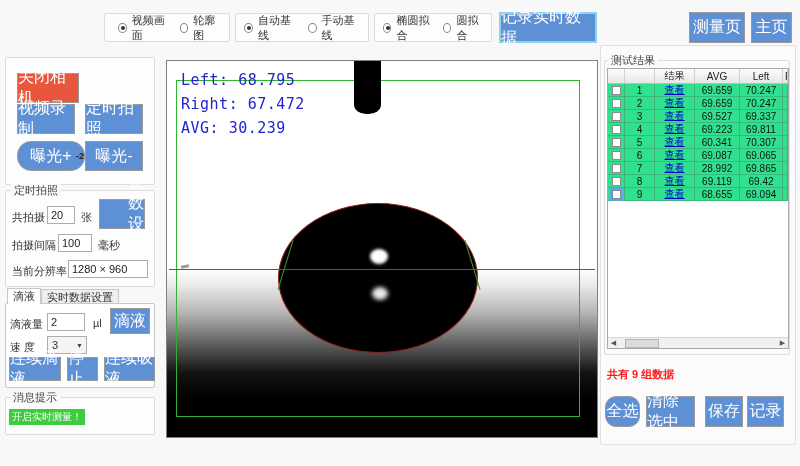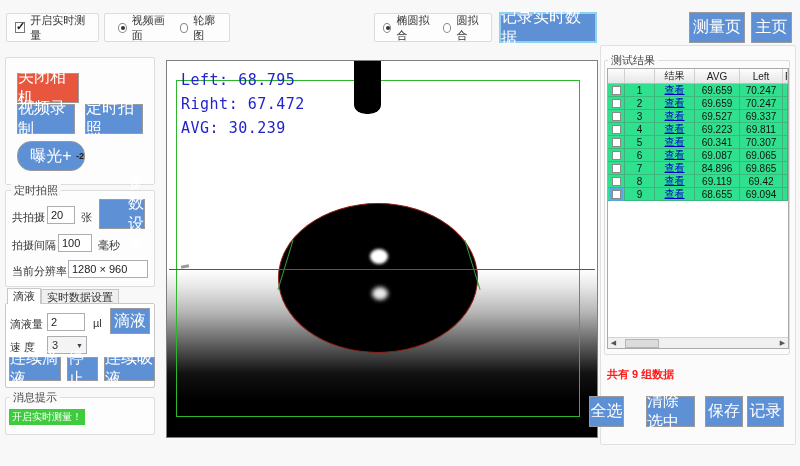--- a/index.html
+++ b/index.html
@@ -29,50 +29,53 @@
   .viewlink{color:#0000cc;text-decoration:underline;cursor:pointer;}
   .cbx{width:9px;height:9px;background:#fff;border:1px solid #8a8a8a;box-sizing:border-box;display:inline-block;}
   .cbx.focus{box-shadow:0 0 0 2px #57a8e8;}
   .tab{position:absolute;box-sizing:border-box;font-size:11px;display:flex;align-items:center;justify-content:center;}
 </style>
 </head>
 <body>
 
 <div id="app">
 
-  <div class="tgrp" style="left:6px;width:93px;">
-    <span class="ckb checked"></span>
-    <span class="lbl">开启实时测量</span>
-  </div>
 
   <div class="tgrp" style="left:104px;width:126px;padding-left:13px;">
     <span class="rdo sel"></span>
     <span class="lbl">视频画面</span>
     <span class="rdo" style="margin-left:6px;"></span>
     <span class="lbl">轮廓图</span>
   </div>
 
+  <div class="tgrp" style="left:235px;width:134px;">
+    <span class="rdo sel"></span>
+    <span class="lbl">自动基线</span>
+    <span class="rdo" style="margin-left:6px;"></span>
+    <span class="lbl">手动基线</span>
+  </div>
 
   <div class="tgrp" style="left:374px;width:118px;">
     <span class="rdo sel"></span>
     <span class="lbl">椭圆拟合</span>
     <span class="rdo" style="margin-left:6px;"></span>
     <span class="lbl">圆拟合</span>
   </div>
 
   <div class="btn glow" style="left:499px;top:12px;width:98px;height:31px;">记录实时数据</div>
   <div class="btn" style="left:689px;top:12px;width:56px;height:31px;">测量页</div>
   <div class="btn" style="left:751px;top:12px;width:41px;height:31px;">主页</div>
 
   <div class="grp" style="left:5px;top:57px;width:150px;height:128px;"></div>
   <div class="btn red" style="left:17px;top:73px;width:62px;height:30px;">关闭相机</div>
   <div class="btn" style="left:17px;top:104px;width:58px;height:30px;">视频录制</div>
   <div class="btn" style="left:85px;top:104px;width:58px;height:30px;">定时拍照</div>
   <div class="btn" style="left:17px;top:141px;width:68px;height:30px;border-radius:14px;">曝光+</div>
   <span style="position:absolute;left:74px;top:151px;width:12px;text-align:center;font-size:9px;font-weight:bold;color:#222;">-2</span>
+  <div class="btn" style="left:85px;top:141px;width:58px;height:30px;">曝光-</div>
 
   <div class="grp" style="left:5px;top:190px;width:150px;height:97px;"></div>
   <span class="grp-label" style="left:11px;top:184px;">定时拍照</span>
   <span class="lbl" style="position:absolute;left:12px;top:210px;">共拍摄</span>
   <input class="tin" style="left: 47px; top: 206px; width: 28px; height: 18px;" value="20">
   <span class="lbl" style="position:absolute;left:81px;top:210px;">张</span>
   <div class="btn" style="left:99px;top:199px;width:46px;height:30px;padding-left:28px;">参数设置</div>
   <span class="lbl" style="position:absolute;left:12px;top:238px;">拍摄间隔</span>
   <input class="tin" style="left: 58px; top: 234px; width: 34px; height: 18px;" value="100">
   <span class="lbl" style="position:absolute;left:98px;top:238px;">毫秒</span>
@@ -214,21 +217,21 @@
           <div class="td c-right"></div>
         </div>
         <div class="trow">
           <div class="td c-sel">
             <span class="cbx"></span>
           </div>
           <div class="td c-num">7</div>
           <div class="td c-res">
             <span class="viewlink">查看</span>
           </div>
-          <div class="td c-avg">84.896</div>
+          <div class="td c-avg">28.992</div>
           <div class="td c-left">69.865</div>
           <div class="td c-right"></div>
         </div>
         <div class="trow">
           <div class="td c-sel">
             <span class="cbx"></span>
           </div>
           <div class="td c-num">8</div>
           <div class="td c-res">
             <span class="viewlink">查看</span>
@@ -253,18 +256,18 @@
 
     <div style="position:absolute;left:0;bottom:0;width:180px;height:11px;background:#f0f0f0;border-top:1px solid #d5d5d5;box-sizing:border-box;display:flex;align-items:center;">
       <span style="width:11px;text-align:center;font-size:7px;color:#555;">◀</span>
       <span style="width:34px;height:9px;background:#dcdcdc;border:1px solid #b5b5b5;box-sizing:border-box;margin-left:6px;"></span>
       <span style="margin-left:auto;width:11px;text-align:center;font-size:7px;color:#555;">▶</span>
     </div>
   </div>
 
   <div style="position:absolute;left:607px;top:367px;color:#ff1a1a;font-size:11px;font-weight:bold;">共有 9 组数据</div>
 
-  <div class="btn" style="left:589px;top:396px;width:35px;height:31px;">全选</div>
+  <div class="btn" style="left:605px;top:396px;width:35px;height:31px;border-radius:11px;">全选</div>
   <div class="btn" style="left:646px;top:396px;width:49px;height:31px;">清除选中</div>
   <div class="btn" style="left:705px;top:396px;width:38px;height:31px;">保存</div>
   <div class="btn" style="left:747px;top:396px;width:37px;height:31px;">记录</div>
 
 </div>
 
 </body></html>

